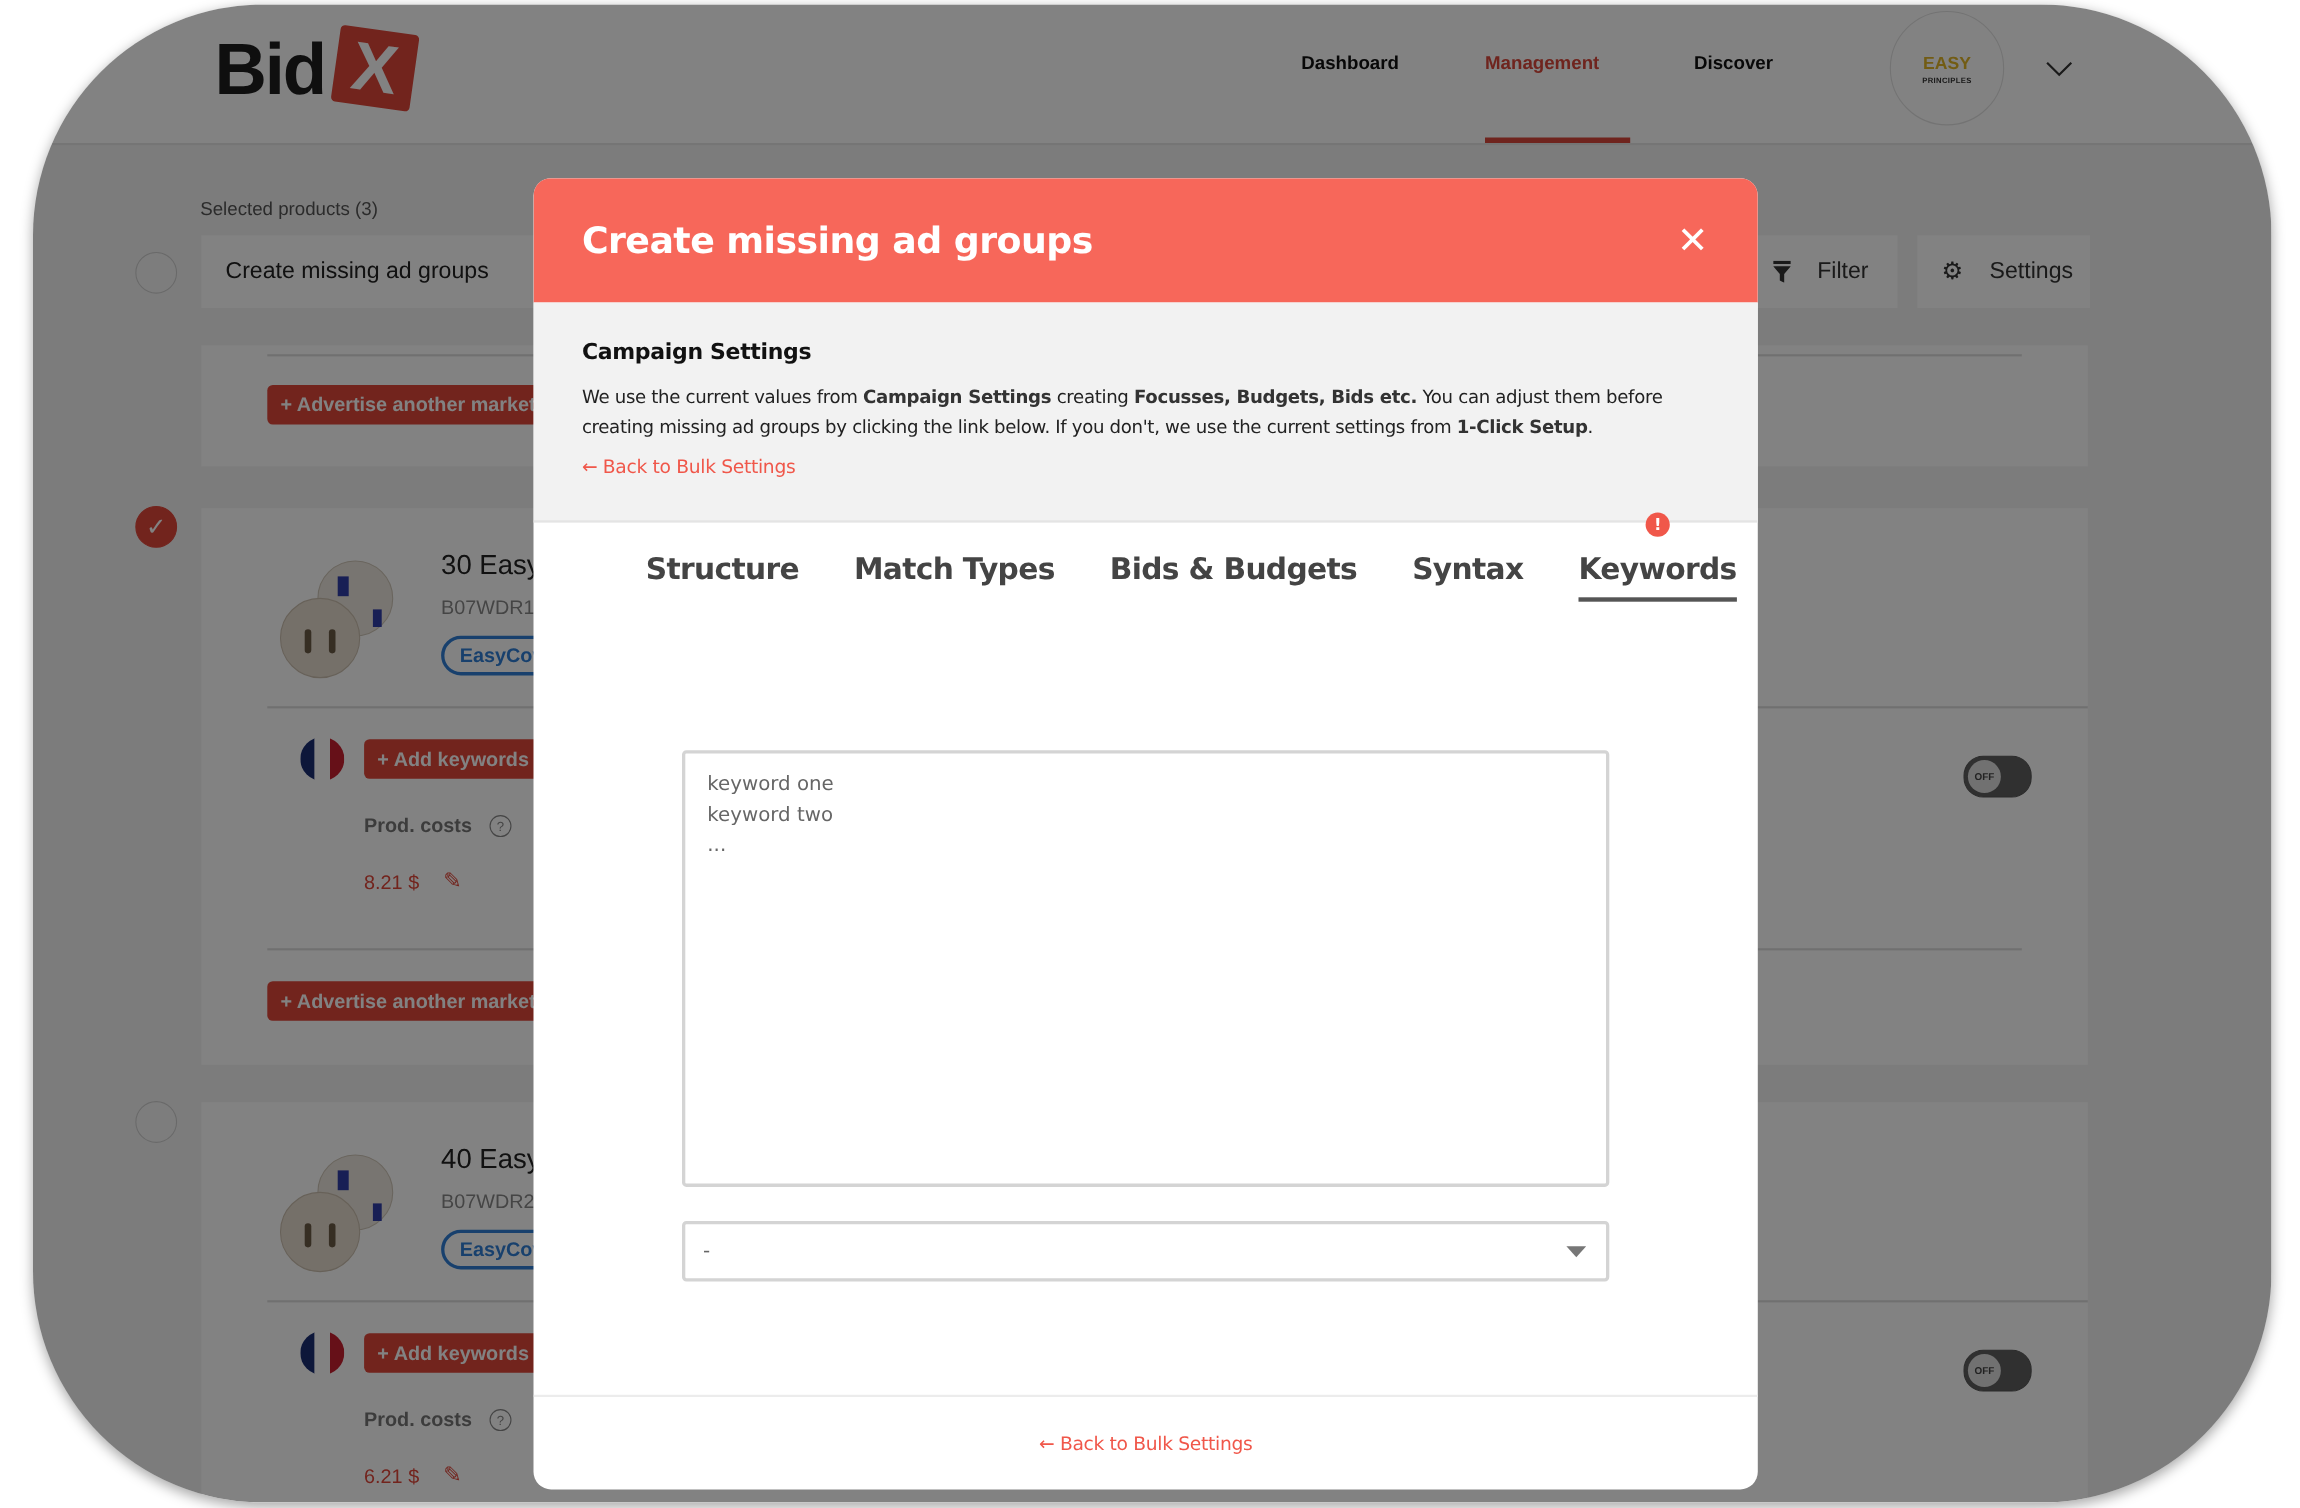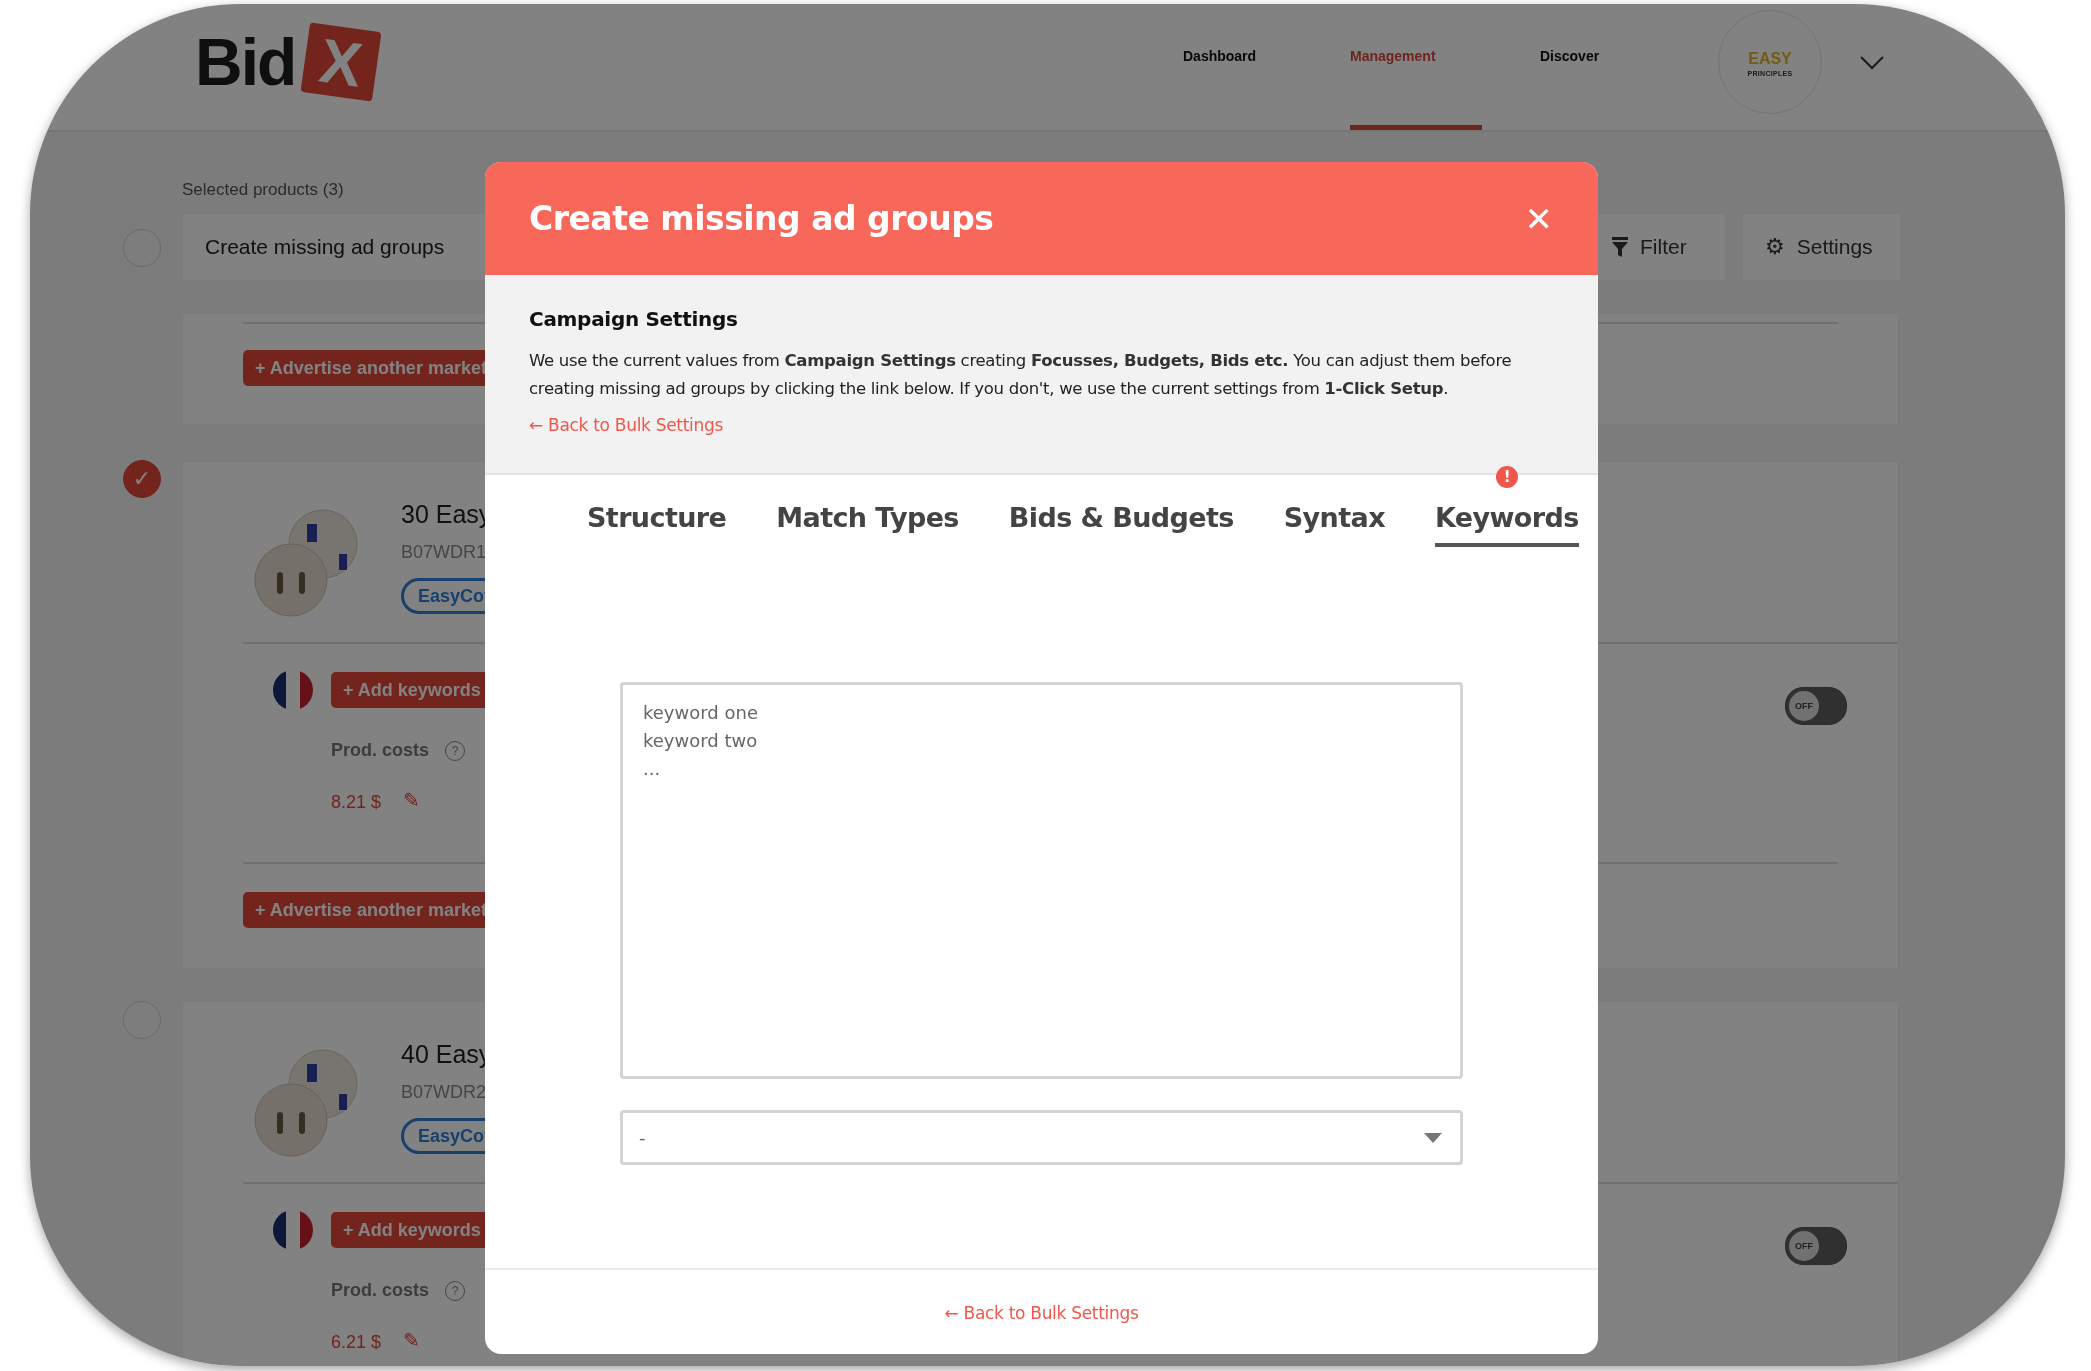--- a/index.html
+++ b/index.html
@@ -18,21 +18,21 @@
     position: absolute; left: 0; top: 0; width: 100%; height: 126px;
     background: #ffffff; border-bottom: 2px solid #e6e6e6;
   }
   .logo { position: absolute; left: 165px; top: 18px; height: 80px; display: flex; align-items: center; }
   .logo-text { font-family: "Liberation Sans", sans-serif; font-weight: 700; font-size: 66px; color: #1e1e1e; letter-spacing: -2px; }
   .logo-x {
     margin-left: 10px; width: 72px; height: 70px; background: #e0473a; color: #fff;
     transform: rotate(8deg); display: flex; align-items: center; justify-content: center;
     font-weight: 700; font-size: 62px; border-radius: 4px;
   }
-  .nav { position: absolute; top: 44px; font-size: 14px; font-weight: 700; color: #111; }
+  .nav { position: absolute; top: 44px; font-size: 17px; font-weight: 700; color: #111; }
   .nav.active { color: #d9483b; }
   .nav-underline { position: absolute; left: 1320px; top: 121px; width: 132px; height: 5px; background: #d9483b; }
   .avatar {
     position: absolute; left: 1688px; top: 6px; width: 102px; height: 102px; border-radius: 50%;
     border: 1px solid #e2e2e2; background: #fff; display: flex; flex-direction: column;
     align-items: center; justify-content: center;
   }
   .avatar-main { font-size: 16px; font-weight: 700; color: #e0b529; line-height: 22px; }
   .avatar-sub { font-size: 7px; font-weight: 700; color: #333; letter-spacing: 0.3px; }
   .chevron { position: absolute; left: 1828px; top: 44px; width: 28px; height: 28px; }
@@ -42,21 +42,21 @@
     position: absolute; width: 36px; height: 36px; border-radius: 50%;
     border: 1px solid #cfcfcf; background: #f6f6f6;
   }
   .row-circle.checked { background: #e0473a; border-color: #e0473a; display: flex; align-items: center; justify-content: center; color: #fff; font-size: 22px; }
   .action-box {
     position: absolute; left: 153px; top: 210px; width: 560px; height: 66px; background: #fff;
     font-size: 21px; color: #222; display: flex; align-items: center; padding-left: 22px; box-sizing: border-box;
   }
   .tool-btn {
     position: absolute; top: 210px; height: 66px; background: #fff; display: flex; align-items: center;
-    gap: 12px; font-size: 21px; color: #333; padding: 0 22px; box-sizing: border-box;
+    gap: 24px; font-size: 21px; color: #333; padding: 0 22px; box-sizing: border-box;
   }
   .card { position: absolute; left: 153px; width: 1715px; background: #fff; }
   .card-line { position: absolute; height: 2px; background: #dcdcdc; }
   .red-btn {
     position: absolute; background: #e0473a; color: #fff; font-weight: 700; font-size: 18px;
     border-radius: 5px; display: flex; align-items: center; padding: 0 12px; box-sizing: border-box; height: 36px; white-space: nowrap; overflow: hidden;
   }
   .product-img { position: absolute; width: 120px; height: 120px; }
   .product-title { position: absolute; font-size: 25px; color: #222; }
   .product-asin { position: absolute; font-size: 18px; color: #888; }

